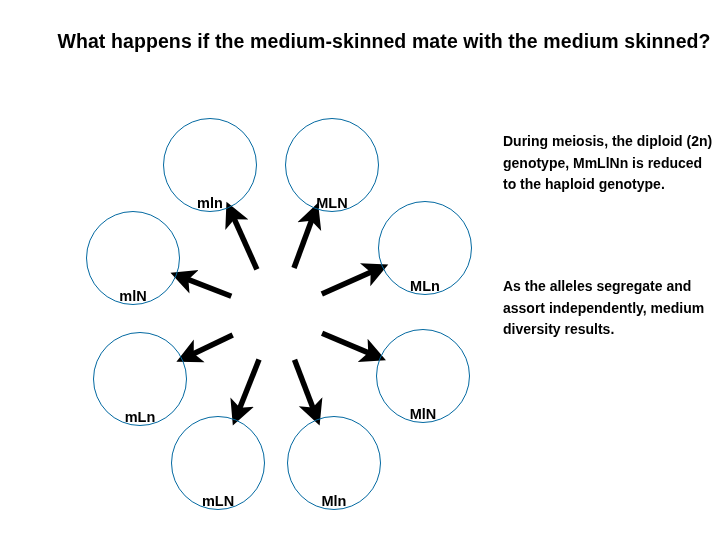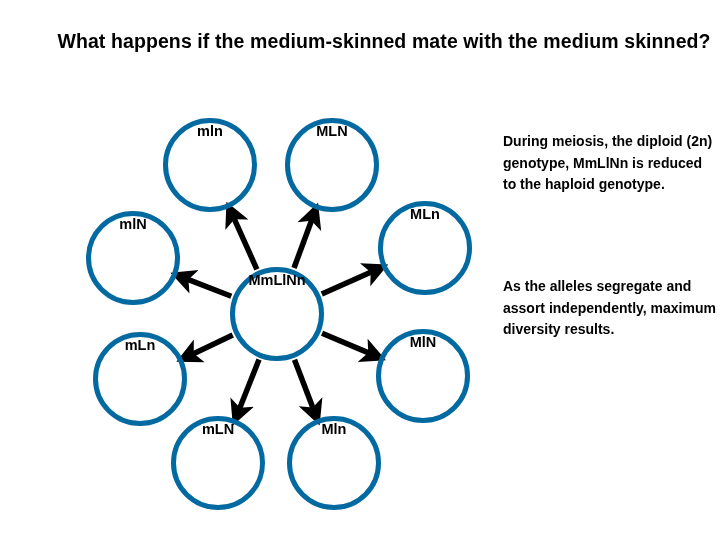--- a/index.html
+++ b/index.html
@@ -47,26 +47,26 @@
   }
   #arrow-layer {
     position: absolute;
     left: 0; top: 0;
     width: 720px;
     height: 540px;
   }
 
   .node {
     position: absolute;
-    border: 5px solid #0369a1;
+    border: 1px solid #0369a1;
     border-radius: 50%;
     background: transparent;
     box-sizing: border-box;
     display: flex;
-    align-items: flex-start;
+    align-items: flex-end;
     justify-content: center;
   }
   .node .node-label {
     font-size: 14.5px;
     font-weight: bold;
     line-height: 16px;
     white-space: nowrap;
     text-align: center;
   }
   .node.center .node-label {
@@ -130,23 +130,20 @@
     <div class="node" style="left: 376px; top: 329px; width: 94px; height: 94px;">
       <span class="node-label">MlN</span>
     </div>
     <div class="node" style="left: 171px; top: 416px; width: 94px; height: 94px;">
       <span class="node-label">mLN</span>
     </div>
     <div class="node" style="left: 287px; top: 416px; width: 94px; height: 94px;">
       <span class="node-label">Mln</span>
     </div>
 
-    <div class="node center" style="left: 230px; top: 267px; width: 94px; height: 94px;">
-      <span class="node-label">MmLlNn</span>
-    </div>
 
   </div>
 
   <div class="note" id="note-1">During meiosis, the diploid (2n) genotype, MmLlNn is reduced to the haploid genotype.</div>
 
-  <div class="note" id="note-2">As the alleles segregate and assort independently, maximum diversity results.</div>
+  <div class="note" id="note-2">As the alleles segregate and assort independently, medium diversity results.</div>
 
 </div>
 
 </body></html>

